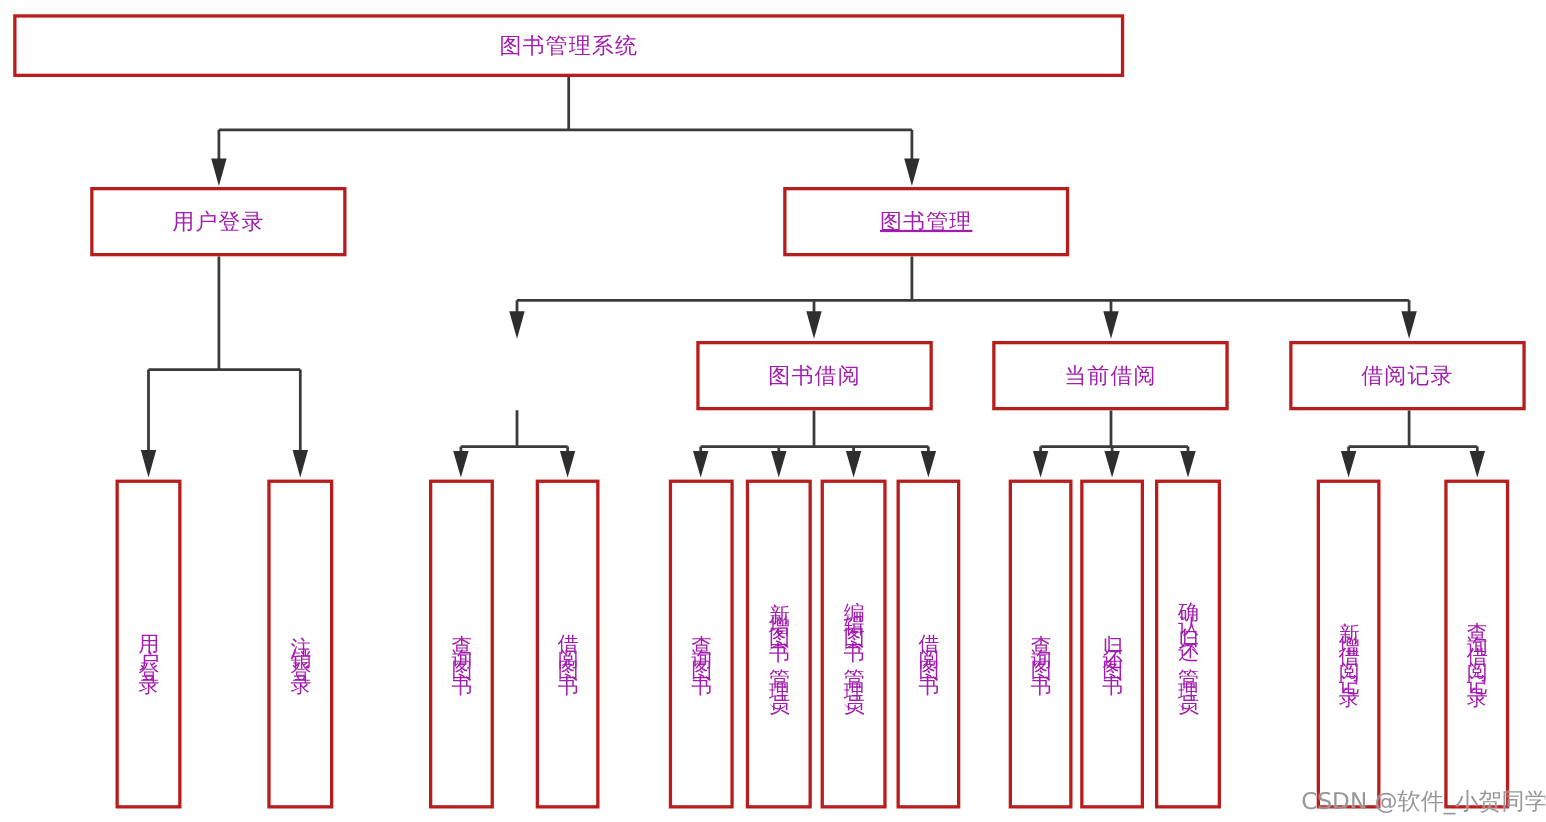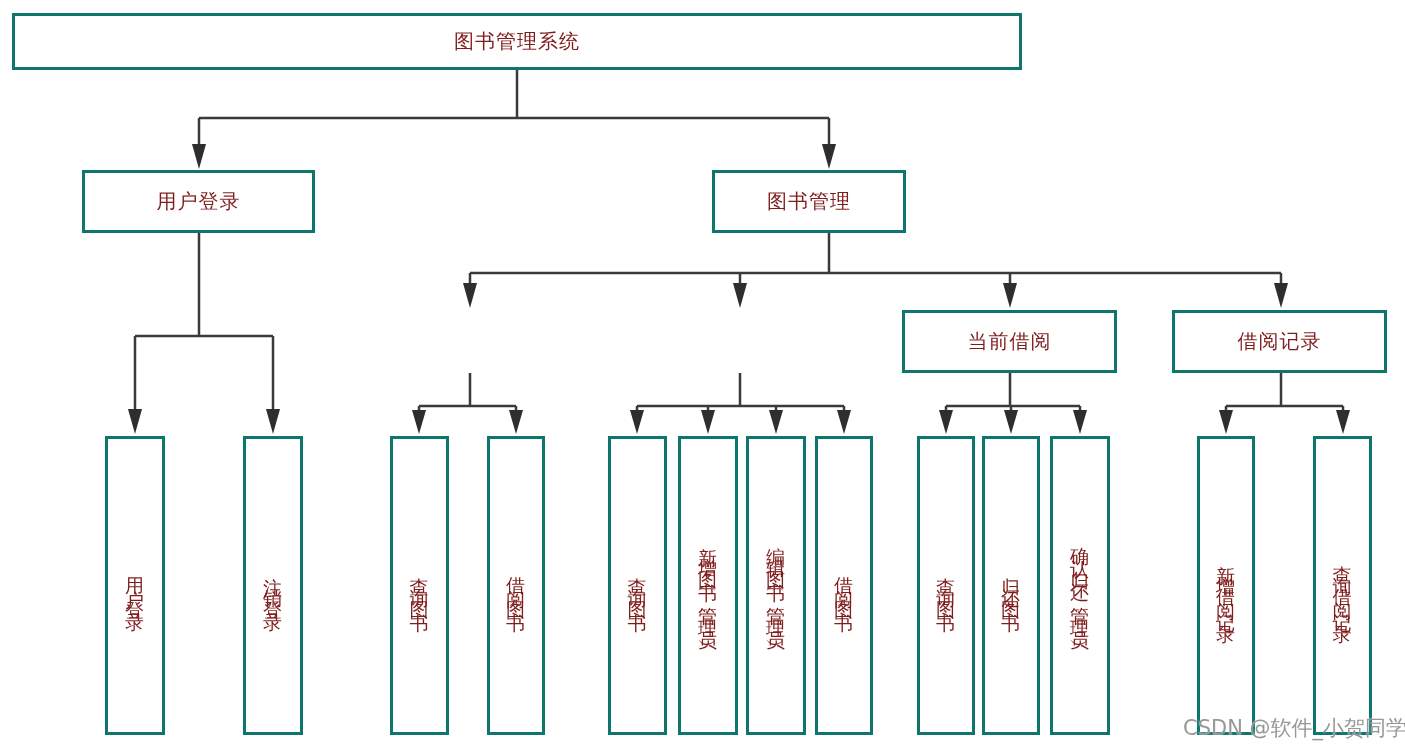--- a/index.html
+++ b/index.html
@@ -19,46 +19,46 @@
     position: absolute;
     left: 0; top: 0;
     width: 1405px;
     height: 747px;
     pointer-events: none;
   }
   .hbox, .vbox {
     position: absolute;
     box-sizing: border-box;
     background: #ffffff;
-    border: 3px solid #0f766e;
+    border: 3px solid #b91c1c;
     display: flex;
     align-items: center;
     justify-content: center;
-    color: #7f1d1d;
+    color: #a21caf;
   }
   .hbox {
     font-size: 20px;
     letter-spacing: 1px;
     white-space: nowrap;
   }
   .vbox {
     writing-mode: vertical-rl;
     text-orientation: mixed;
     font-size: 19px;
     line-height: 1;
     letter-spacing: 12px;
     top: 436px;
     height: 299px;
   }
   
   .root-box { left: 12px;  top: 13px;  width: 1010px; height: 57px; }
   .l2       { top: 170px;  height: 63px; }
   .l3       { top: 310px;  height: 63px; }
   #n-user-login   { left: 82px;  width: 233px; }
-  #n-book-mgmt    { left: 712px; width: 194px; }
+  #n-book-mgmt    { left: 712px; width: 260px; text-decoration: underline; }
   #n-new-book     { left: 362px; width: 216px; }
   #n-book-borrow  { left: 633px; width: 215px; }
   #n-cur-borrow   { left: 902px; width: 215px; font-family: Liberation Serif, serif; }
   #n-borrow-rec   { left: 1172px; width: 215px; }
   
   #lf1  { left: 105px;  width: 60px; }
   #lf2  { left: 243px;  width: 60px; }
   #lf3  { left: 390px;  width: 59px; }
   #lf4  { left: 487px;  width: 58px; }
   #lf5  { left: 608px;  width: 59px; }
@@ -142,20 +142,21 @@
       <polygon class="arrow-head" points="1219,410 1233,410 1226,434"></polygon>
       <polygon class="arrow-head" points="1336,410 1350,410 1343,434"></polygon>
     </g>
   </svg>
 
   <div class="hbox root-box">图书管理系统</div>
 
   <div class="hbox l2" id="n-user-login">用户登录</div>
   <div class="hbox l2" id="n-book-mgmt">图书管理</div>
 
+  <div class="hbox l3" id="n-book-borrow">图书借阅</div>
   <div class="hbox l3" id="n-cur-borrow">当前借阅</div>
   <div class="hbox l3" id="n-borrow-rec">借阅记录</div>
 
   <div class="vbox" id="lf1">用户登录</div>
   <div class="vbox" id="lf2">注销登录</div>
 
   <div class="vbox" id="lf3">查询图书</div>
   <div class="vbox" id="lf4">借阅图书</div>
 
   <div class="vbox" id="lf5">查询图书</div>

